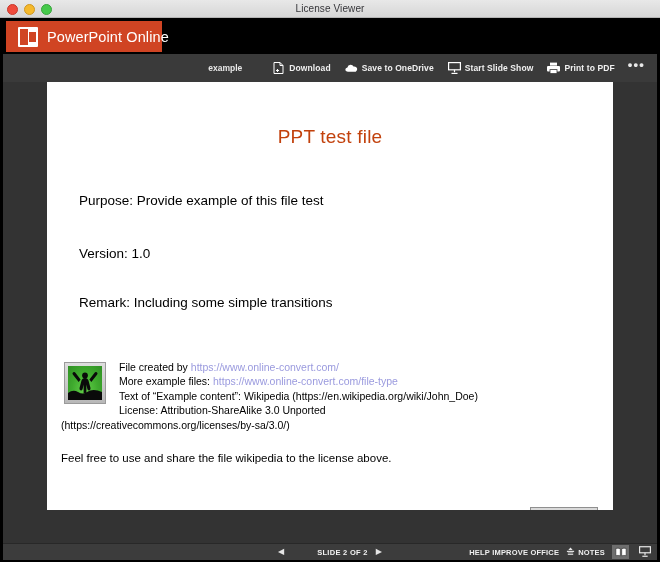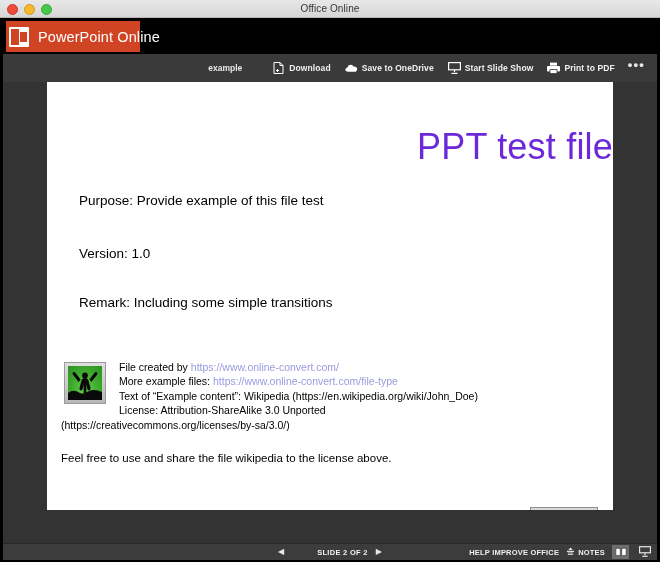--- a/index.html
+++ b/index.html
@@ -70,25 +70,25 @@
   #brand-row {
     position: relative;
     height: 33px;
     background: #000000;
   }
   #brand-badge {
     position: absolute;
     left: 3px;
     top: 0px;
     height: 31px;
-    width: 134px;
+    width: 156px;
     background: #d04423;
     display: flex;
     align-items: center;
-    padding-left: 3px;
+    padding-left: 12px;
     box-sizing: border-box;
   }
   #ppt-logo {
     width: 20px;
     height: 20px;
     background: #ffffff;
     border-radius: 1px;
     position: relative;
     flex: none;
     display: block;
@@ -186,23 +186,23 @@
     width: 100%;
     height: 100%;
     color: #000000;
   }
 
   #slide-title {
     position: absolute;
     left: 0;
     top: 44px;
     width: 100%;
-    text-align: right;
-    font-size: 36px;
-    color: #6d28d9;
+    text-align: center;
+    font-size: 19px;
+    color: #c2410c;
     letter-spacing: 0.2px;
   }
 
   .bullet-line {
     position: absolute;
     left: 32px;
     font-size: 13.5px;
     color: #000;
     white-space: nowrap;
   }
@@ -357,21 +357,21 @@
 <body>
 
 <div id="app-window">
 
   <div id="titlebar">
     <div class="traffic-lights">
       <span class="tl-dot tl-close"></span>
       <span class="tl-dot tl-min"></span>
       <span class="tl-dot tl-max"></span>
     </div>
-    <div id="window-title">Office Online</div>
+    <div id="window-title">License Viewer</div>
   </div>
 
   <div id="frame-outer">
 
     <div id="brand-row">
       <div id="brand-badge">
         <span id="ppt-logo"></span>
         <span id="brand-text">PowerPoint Online</span>
       </div>
     </div>

